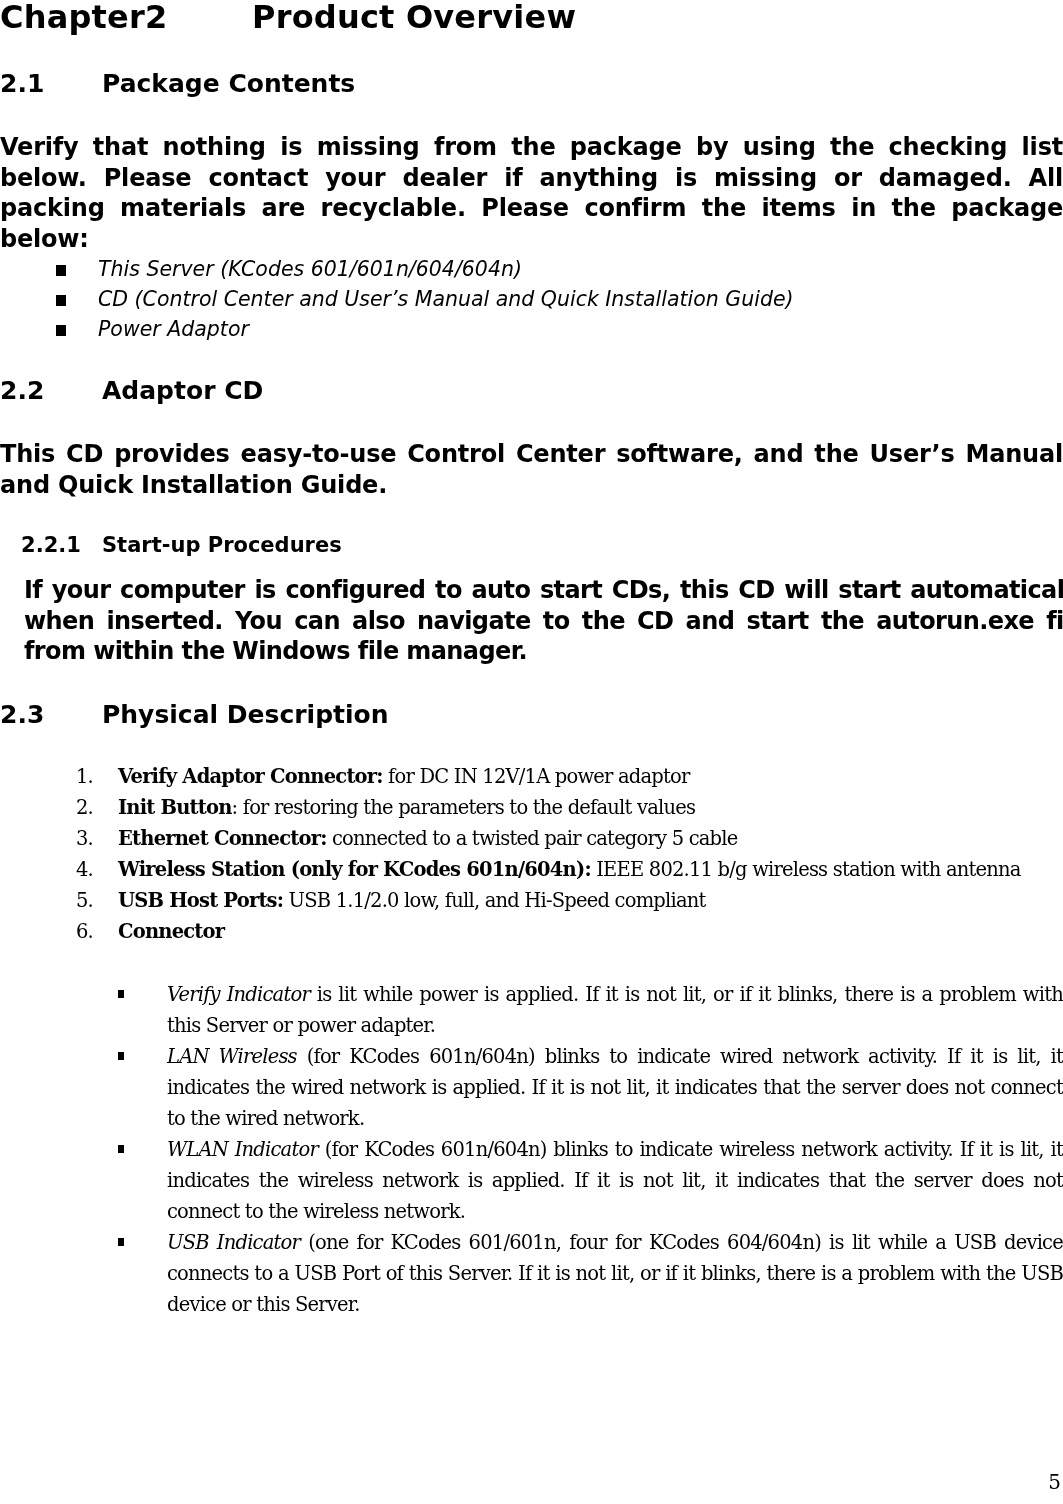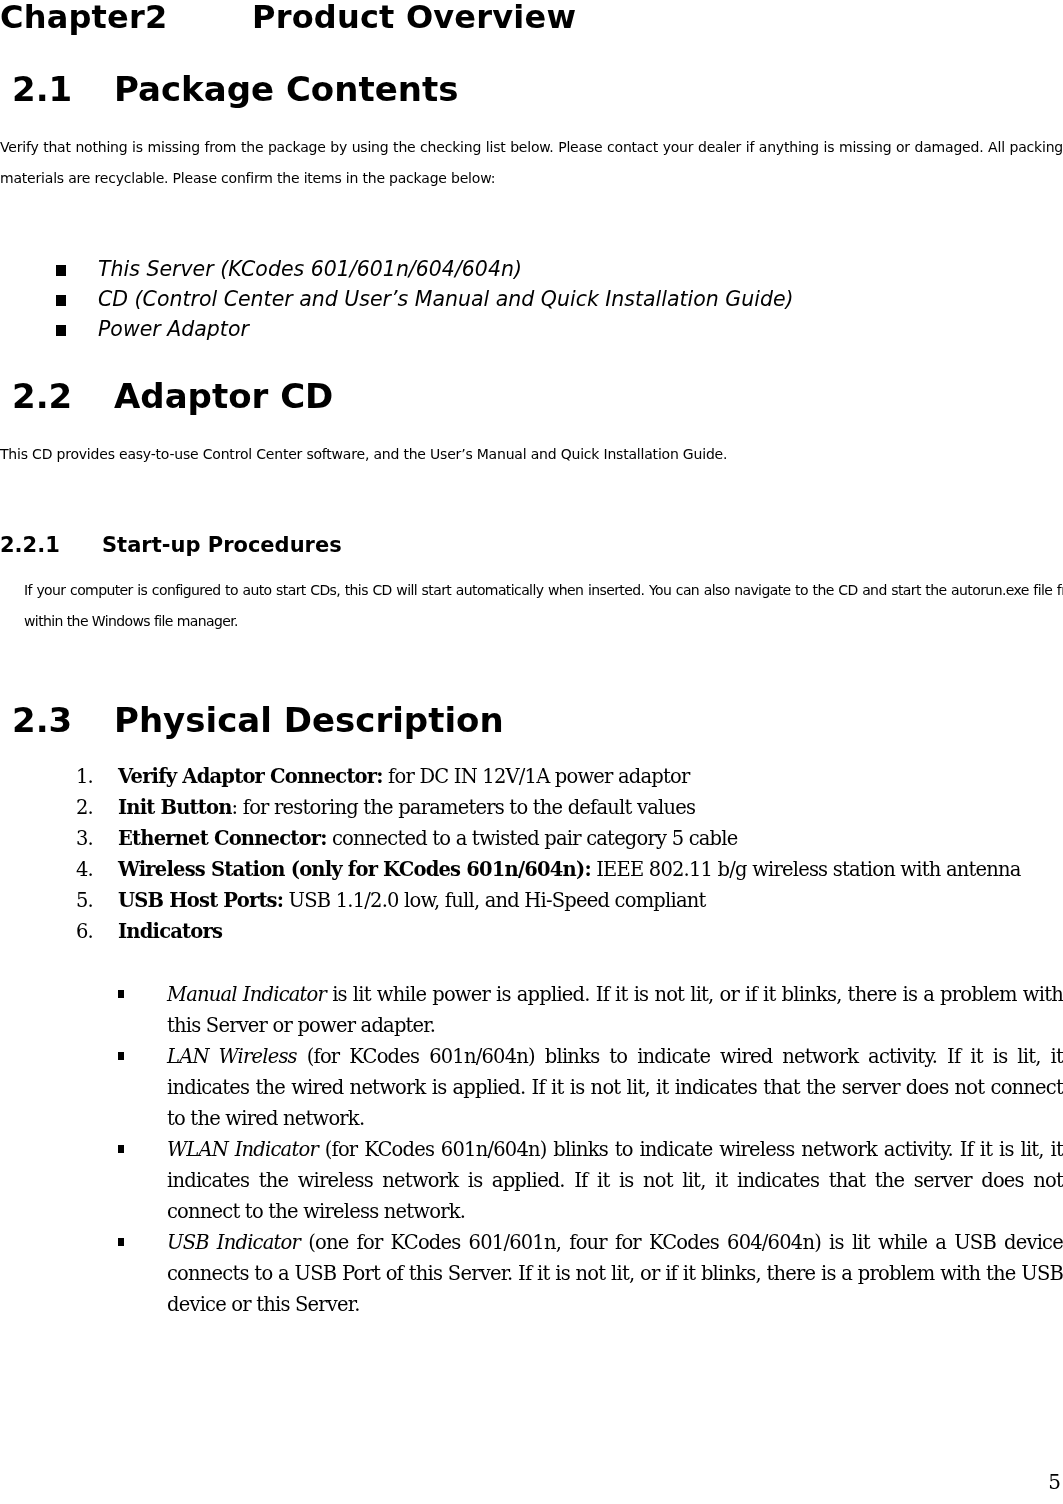--- a/index.html
+++ b/index.html
@@ -3,27 +3,27 @@
   <meta charset="utf-8">
   <style>
     html, body { margin: 0; padding: 0; background: #ffffff; }
     body {
       width: 1063px; height: 1504px; position: relative; overflow: hidden;
       color: #000; font-family: "DejaVu Sans", sans-serif;
     }
     .abs { position: absolute; }
     .h1 { font-weight: bold; font-size: 32px; left: 0; top: -2px; white-space: nowrap; letter-spacing: 0.2px; }
     .h1 .num { display: inline-block; width: 252px; }
-    .h2 { font-weight: bold; font-size: 34px; white-space: nowrap; left: 12px; }
+    .h2 { font-weight: bold; font-size: 25px; white-space: nowrap; left: 0; }
     .h2 .num { display: inline-block; width: 102px; }
     .h3 { font-weight: bold; font-size: 21px; white-space: nowrap; left: 0; }
     .h3 .num { display: inline-block; width: 102px; }
     .para {
-      font-size: 14px; line-height: 30.5px; left: 0; width: 1063px;
-      text-align: justify; letter-spacing: -0.2px;
+      font-size: 24px; line-height: 30.5px; left: 0; width: 1063px;
+      text-align: justify; letter-spacing: -0.2px; font-weight: bold;
     }
     .para.cond { letter-spacing: -0.6px; }
     .sq-list { left: 56px; font-size: 20.5px; line-height: 30px; }
     .sq-item { position: relative; height: 30px; white-space: nowrap; }
     .sq-bullet { position: absolute; left: 0; top: 11px; width: 10px; height: 11px; background: #000; }
     .sq-text { position: absolute; left: 42px; font-style: italic; }
     .serif { font-family: "DejaVu Serif", serif; }
     .num-list { left: 76px; width: 987px; font-size: 19.5px; line-height: 31px; letter-spacing: -0.8px; }
     .num-item { position: relative; padding-left: 42px; }
     .num-item .n { position: absolute; left: 0; top: 0; }
@@ -60,21 +60,21 @@
     <span class="sq-bullet"></span>
     <span class="sq-text">Power Adaptor</span>
   </div>
 </div>
 
 <div class="abs h2" style="top:376px;">
   <span class="num">2.2</span><span>Adaptor CD</span>
 </div>
 <div class="abs para" style="top:439px;">This CD provides easy-to-use Control Center software, and the User’s Manual and Quick Installation Guide.</div>
 
-<div class="abs h3" style="top:533px;">
+<div class="abs h3" style="top:533px;text-align:center;">
   <span class="num">2.2.1</span><span>Start-up Procedures</span>
 </div>
 <div class="abs para cond" style="top:575px;margin-left:24px;">If your computer is configured to auto start CDs, this CD will start automatically when inserted. You can also navigate to the CD and start the autorun.exe file from within the Windows file manager.</div>
 
 <div class="abs h2" style="top:700px;">
   <span class="num">2.3</span><span>Physical Description</span>
 </div>
 
 <div class="abs num-list serif" style="top:761px;">
   <div class="num-item">
@@ -92,28 +92,28 @@
   <div class="num-item">
     <span class="n">4.</span>
     <div class="body"><span class="b">Wireless Station (only for KCodes 601n/604n):</span><span> IEEE 802.11 b/g wireless station with antenna</span></div>
   </div>
   <div class="num-item">
     <span class="n">5.</span>
     <div class="body"><span class="b">USB Host Ports:</span><span> USB 1.1/2.0 low, full, and Hi-Speed compliant</span></div>
   </div>
   <div class="num-item">
     <span class="n">6.</span>
-    <div class="body"><span class="b">Indicators</span><span></span></div>
+    <div class="body"><span class="b">Connector</span><span></span></div>
   </div>
 </div>
 
 <div class="abs sub-list serif" style="top:979px;">
   <div class="sub-item">
     <span class="mark"></span>
-    <i>Manual Indicator</i><span> is lit while power is applied. If it is not lit, or if it blinks, there is a problem with this Server or power adapter.</span>
+    <i>Verify Indicator</i><span> is lit while power is applied. If it is not lit, or if it blinks, there is a problem with this Server or power adapter.</span>
   </div>
   <div class="sub-item">
     <span class="mark"></span>
     <i>LAN Wireless</i><span> (for KCodes 601n/604n) blinks to indicate wired network activity. If it is lit, it indicates the wired network is applied. If it is not lit, it indicates that the server does not connect to the wired network.</span>
   </div>
   <div class="sub-item">
     <span class="mark"></span>
     <i>WLAN Indicator</i><span> (for KCodes 601n/604n) blinks to indicate wireless network activity. If it is lit, it indicates the wireless network is applied. If it is not lit, it indicates that the server does not connect to the wireless network.</span>
   </div>
   <div class="sub-item">

